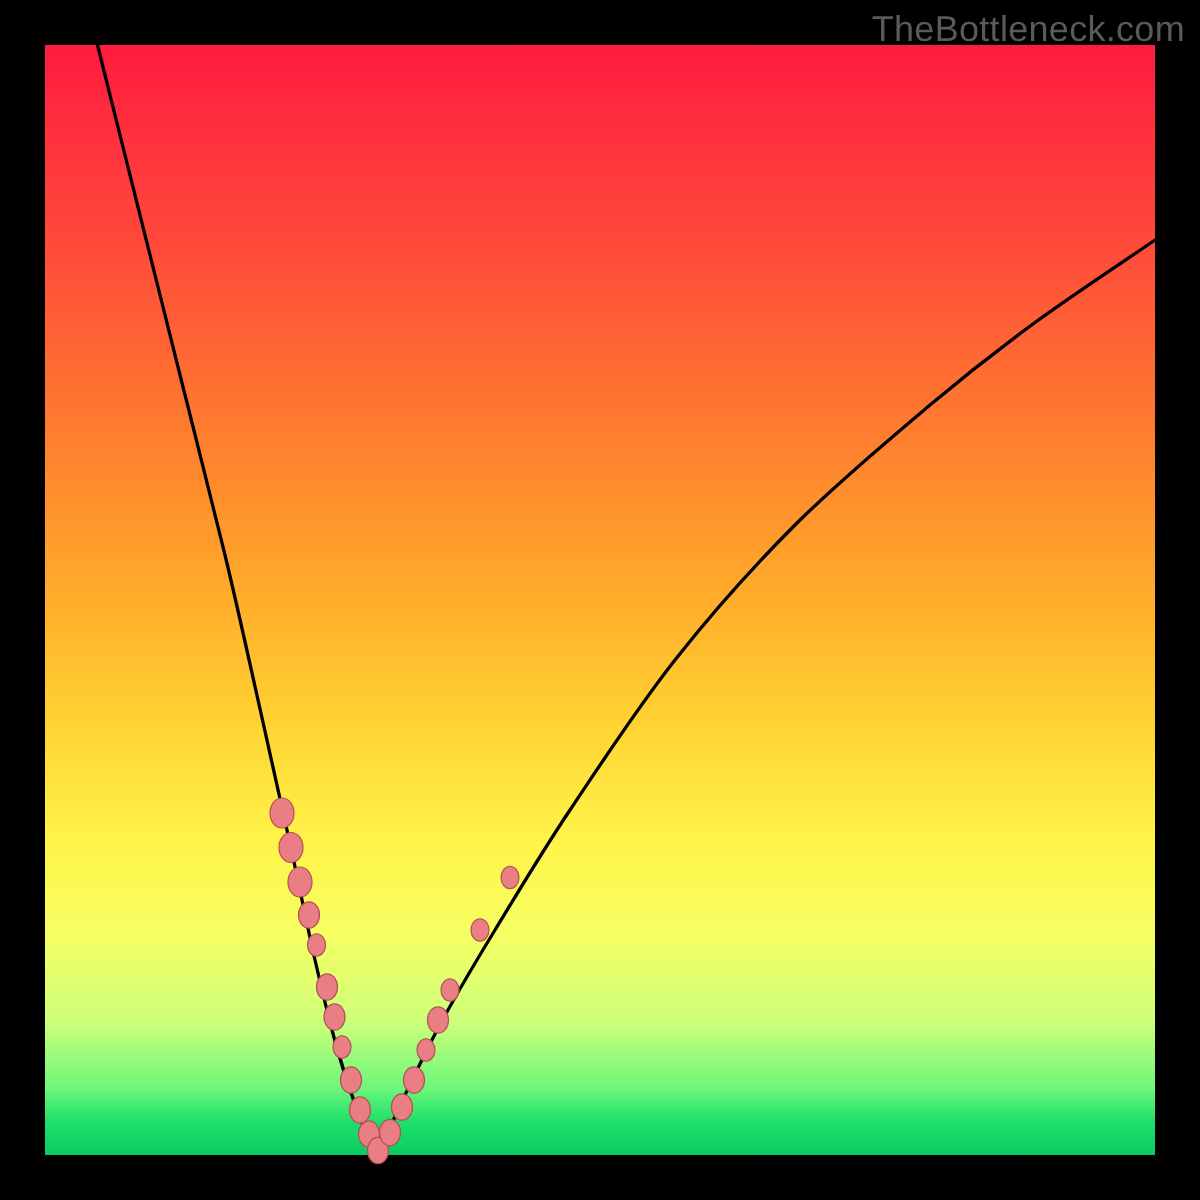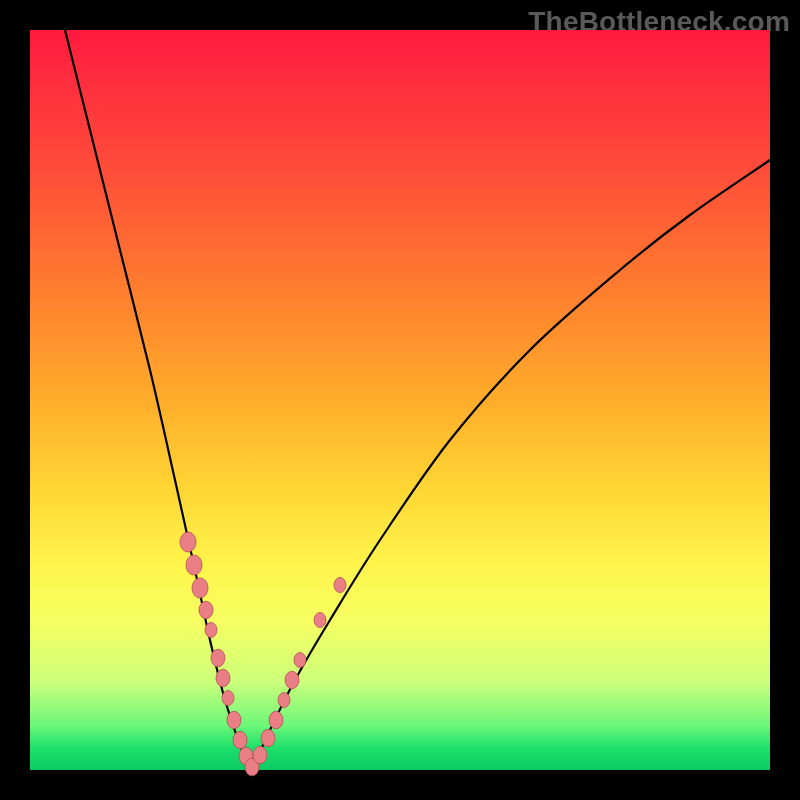--- a/index.html
+++ b/index.html
@@ -38,22 +38,22 @@
       #6cf77a 94%,
       #1ee06a 97%,
       #0acb63 100%
     );
   }
   .watermark {
     position: absolute;
     top: 6px;
     right: 10px;
     color: #5a5a5a;
-    font-size: 28px;
-    font-weight: 700;
+    font-size: 24px;
+    font-weight: 400;
     letter-spacing: 0.2px;
     pointer-events: none;
   }
   svg.curves {
     position: absolute;
     inset: 0;
     width: 740px;
     height: 740px;
     overflow: visible;
   }

